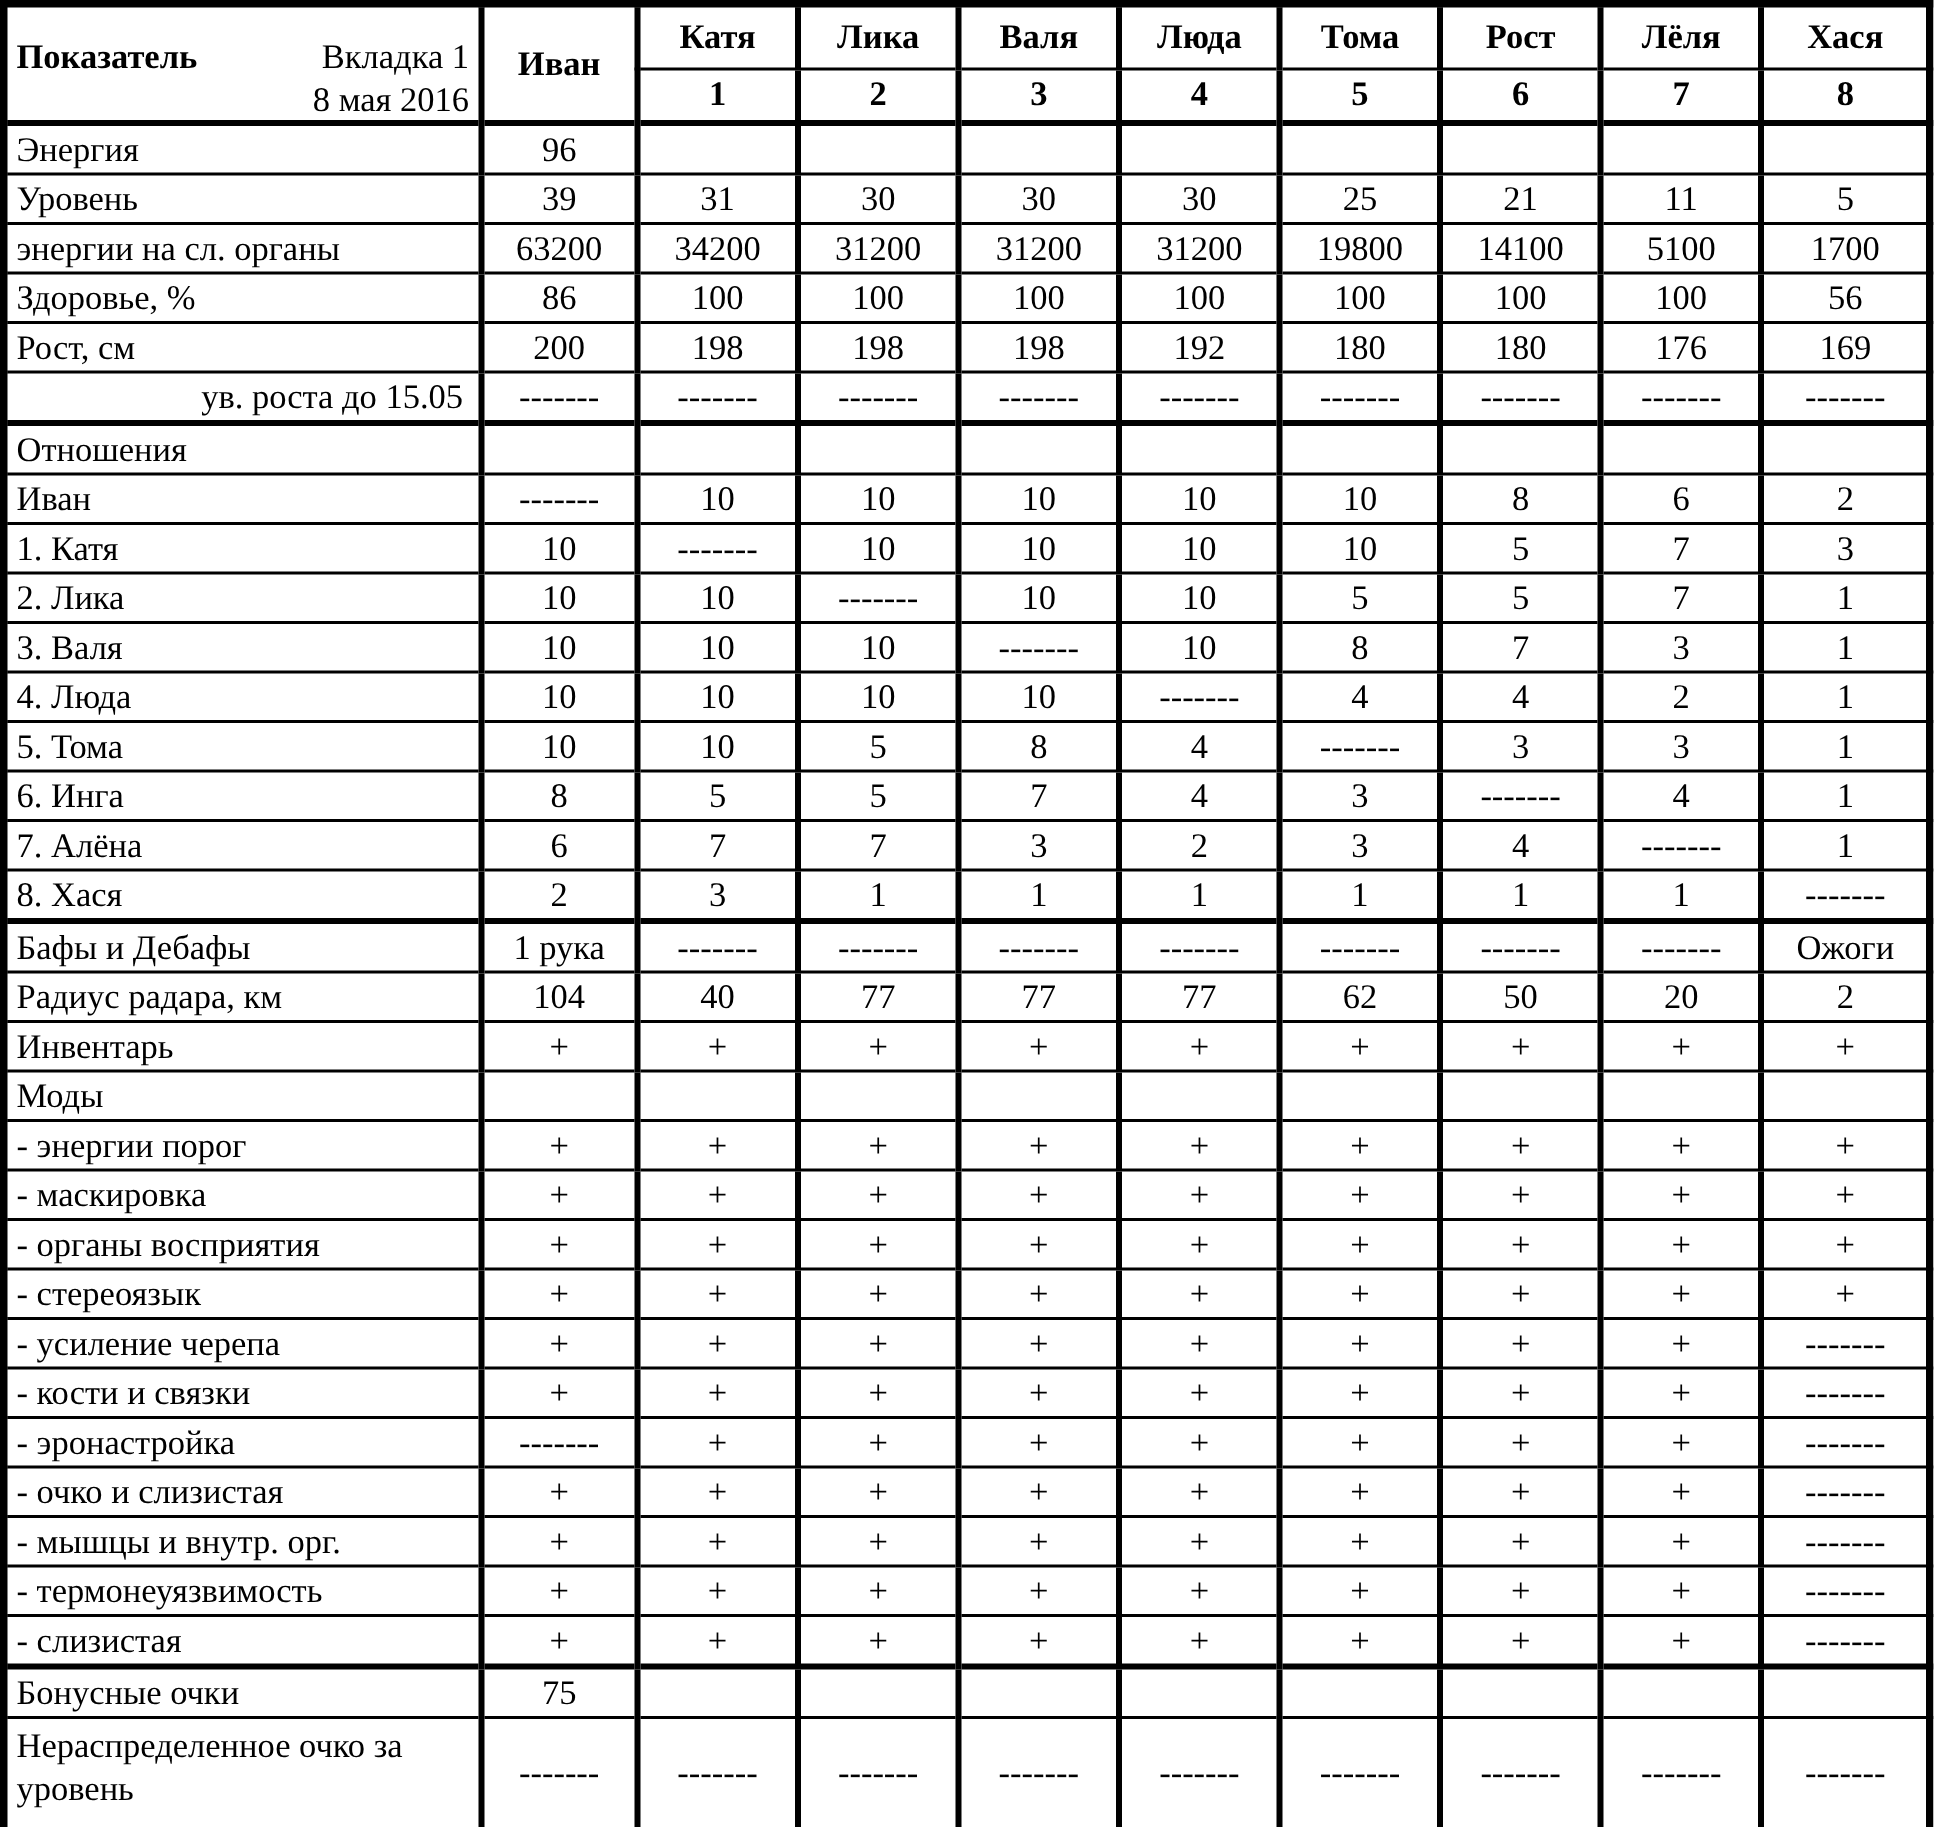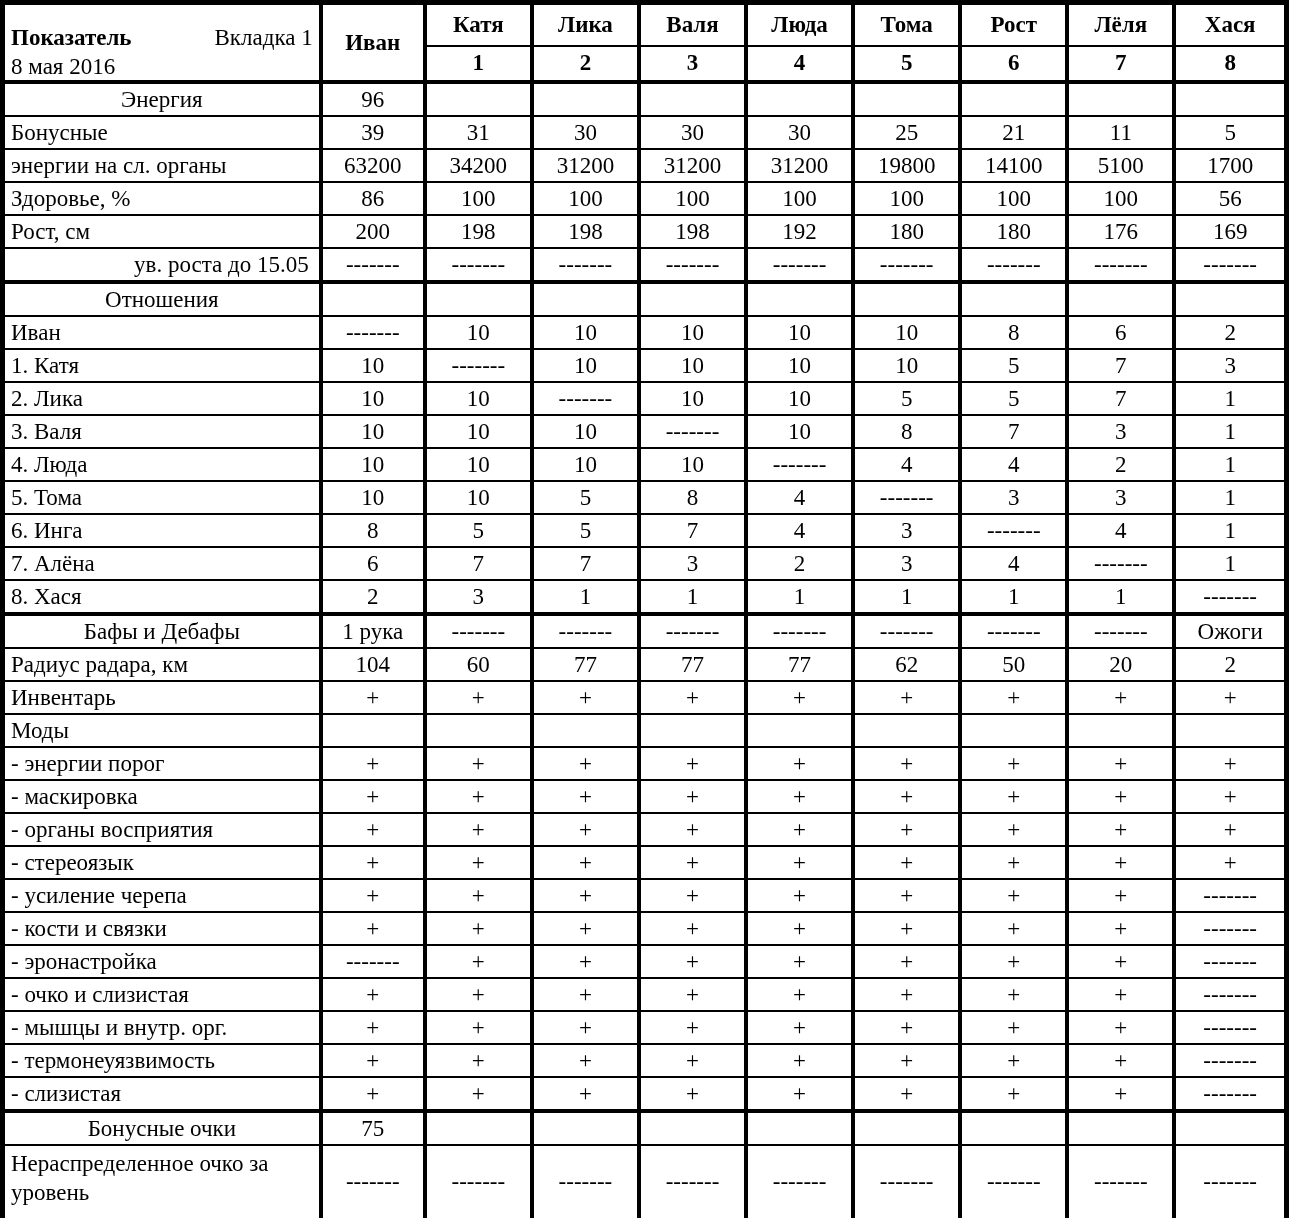--- a/index.html
+++ b/index.html
@@ -33,29 +33,29 @@
   
   thead td { font-weight: bold; text-align: center; }
   td.corner {
     vertical-align: top;
     text-align: left;
     white-space: normal;
     padding: 2px 8px 0 8px;
   }
   .corner-line1 { display: flex; justify-content: space-between; align-items: baseline; }
   .corner-line1 .tabname { font-weight: normal; margin-top: 20px; }
-  .corner-line2 { font-weight: normal; margin-top: 3px; }
+  .corner-line2 { font-weight: normal; margin-top: 3px; text-align: right; }
   td.namecell { border-bottom-width: 4px; height: 36px; }
   td.ivancell { vertical-align: top; padding-top: 4px; }
   tr.hdr-num td { height: 32px; font-weight: bold; }
   
   td.label { text-align: left; }
   td.label.right { text-align: right; padding-right: 10px; }
   td.val { text-align: center; }
-  tr.sec td { border-top-width: 4px; text-align: center; }
+  tr.sec td { border-top-width: 4px; }
   tr.tall td { height: 64px; }
   td.label.wrap { white-space: normal; line-height: 1.25; padding-top: 4px; padding-bottom: 4px; vertical-align: top; }
 </style>
 </head>
 <body>
 
 <div class="sheet">
   <table class="grid">
     <colgroup>
       <col style="width:318px">
@@ -106,21 +106,21 @@
           <td class="val"></td>
           <td class="val"></td>
           <td class="val"></td>
           <td class="val"></td>
           <td class="val"></td>
           <td class="val"></td>
           <td class="val"></td>
           <td class="val"></td>
         </tr>
         <tr>
-          <td class="label">Бонусные</td>
+          <td class="label">Уровень</td>
           <td class="val">39</td>
           <td class="val">31</td>
           <td class="val">30</td>
           <td class="val">30</td>
           <td class="val">30</td>
           <td class="val">25</td>
           <td class="val">21</td>
           <td class="val">11</td>
           <td class="val">5</td>
         </tr>
@@ -300,21 +300,21 @@
           <td class="val">-------</td>
           <td class="val">-------</td>
           <td class="val">-------</td>
           <td class="val">-------</td>
           <td class="val">-------</td>
           <td class="val">Ожоги</td>
         </tr>
         <tr>
           <td class="label">Радиус радара, км</td>
           <td class="val">104</td>
-          <td class="val">60</td>
+          <td class="val">40</td>
           <td class="val">77</td>
           <td class="val">77</td>
           <td class="val">77</td>
           <td class="val">62</td>
           <td class="val">50</td>
           <td class="val">20</td>
           <td class="val">2</td>
         </tr>
         <tr>
           <td class="label">Инвентарь</td>

